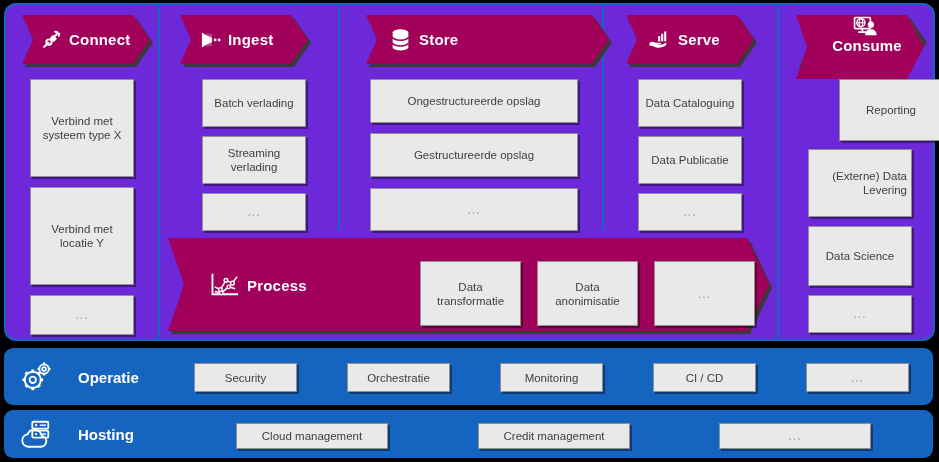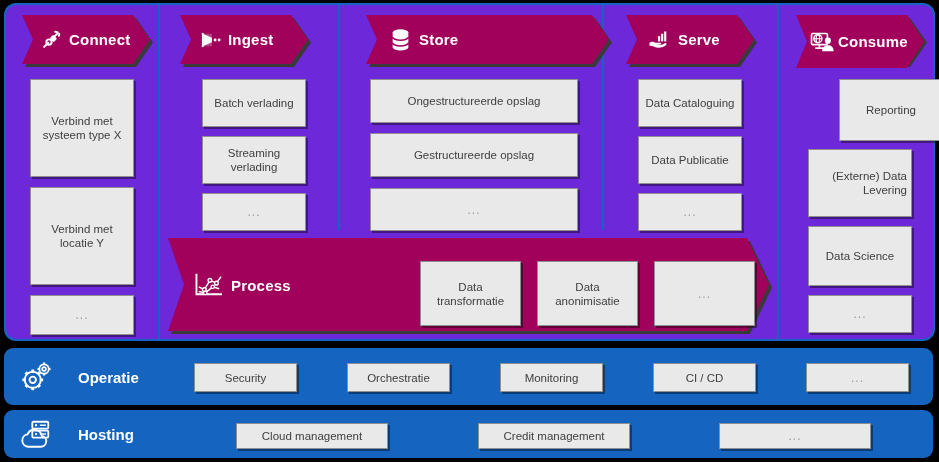--- a/index.html
+++ b/index.html
@@ -224,21 +224,21 @@
         </svg>
       </span>
       <span class="stage-title">Serve</span>
     </div>
 
     <div class="cap-box" style="left:632px; top:74px; width:104px; height:48px;">Data Cataloguing</div>
     <div class="cap-box" style="left:632px; top:131px; width:104px; height:48px;">Data Publicatie</div>
     <div class="cap-box dots" style="left:632px; top:188px; width:104px; height:38px;">...</div>
 
     <div class="banner-shadow" style="left:793px; top:13px; width:128px; height:49px;"></div>
-    <div class="stage-banner shape" style="left:790px; top:10px; width:128px; height:53px; padding-left:14px;">
+    <div class="stage-banner shape" style="left:790px; top:10px; width:128px; height:64px; padding-left:14px;flex-direction:column;">
       <span class="stage-icon" style="margin-right:3px;">
         <svg width="25" height="22" viewBox="0 0 26 22">
           <rect x="1.6" y="2.2" width="16.5" height="11.5" rx="1.2" fill="none" stroke="#ffffff" stroke-width="1.7"></rect>
           <line x1="9.8" y1="13.7" x2="9.8" y2="17" stroke="#ffffff" stroke-width="1.7"></line>
           <line x1="5.5" y1="17.4" x2="14" y2="17.4" stroke="#ffffff" stroke-width="1.7"></line>
           <circle cx="8.2" cy="7.6" r="4.2" fill="none" stroke="#ffffff" stroke-width="1.5"></circle>
           <ellipse cx="8.2" cy="7.6" rx="1.8" ry="4.2" fill="none" stroke="#ffffff" stroke-width="1.2"></ellipse>
           <line x1="4" y1="7.6" x2="12.4" y2="7.6" stroke="#ffffff" stroke-width="1.2"></line>
           <circle cx="18.6" cy="9.6" r="3.2" fill="#ffffff"></circle>
           <path d="M12.6 20.5 c0 -4 2.7 -6 6 -6 c3.3 0 6 2 6 6 Z" fill="#ffffff"></path>
@@ -248,21 +248,21 @@
     </div>
 
     <div class="cap-box" style="left:802px; top:74px; width:104px; height:62px;margin-left:31px;">Reporting</div>
     <div class="cap-box" style="left:802px; top:144px; width:104px; height:68px;text-align:right;">(Externe) Data Levering</div>
     <div class="cap-box" style="left:802px; top:221px; width:104px; height:60px;">Data Science</div>
     <div class="cap-box dots" style="left:802px; top:290px; width:104px; height:38px;">...</div>
 
     <div class="process-shadow" style="left:165px; top:236px; width:601px; height:93px;"></div>
     <div class="process-band" style="left:162px; top:233px; width:601px; height:93px;"></div>
 
-    <div class="process-label" style="left:188px; top:263px; height:34px;">
+    <div class="process-label" style="left:204px; top:263px; height:34px;">
       <span class="stage-icon">
         <svg width="30" height="26" viewBox="0 0 32 28">
           <polyline points="2.5,2 2.5,24 30,24" fill="none" stroke="#ffffff" stroke-width="2"></polyline>
           <polyline points="5,16 11,19 17,9 24,12 29,5" fill="none" stroke="#ffffff" stroke-width="1.6"></polyline>
           <polyline points="5,21 12,22.5 20,16 27,18" fill="none" stroke="#ffffff" stroke-width="1.6"></polyline>
           <circle cx="11" cy="19" r="2" fill="#A1005B" stroke="#ffffff" stroke-width="1.5"></circle>
           <circle cx="17" cy="9" r="2" fill="#A1005B" stroke="#ffffff" stroke-width="1.5"></circle>
           <circle cx="24" cy="12" r="2" fill="#A1005B" stroke="#ffffff" stroke-width="1.5"></circle>
           <circle cx="12" cy="22.5" r="1.8" fill="#A1005B" stroke="#ffffff" stroke-width="1.4"></circle>
           <circle cx="20" cy="16" r="1.8" fill="#A1005B" stroke="#ffffff" stroke-width="1.4"></circle>

